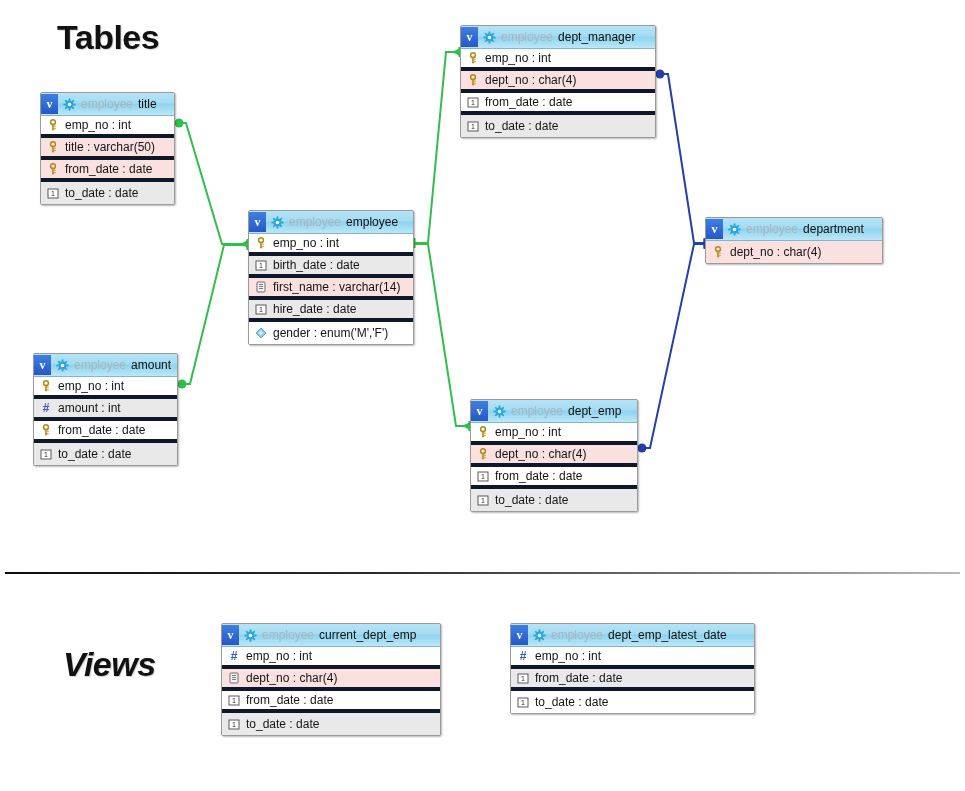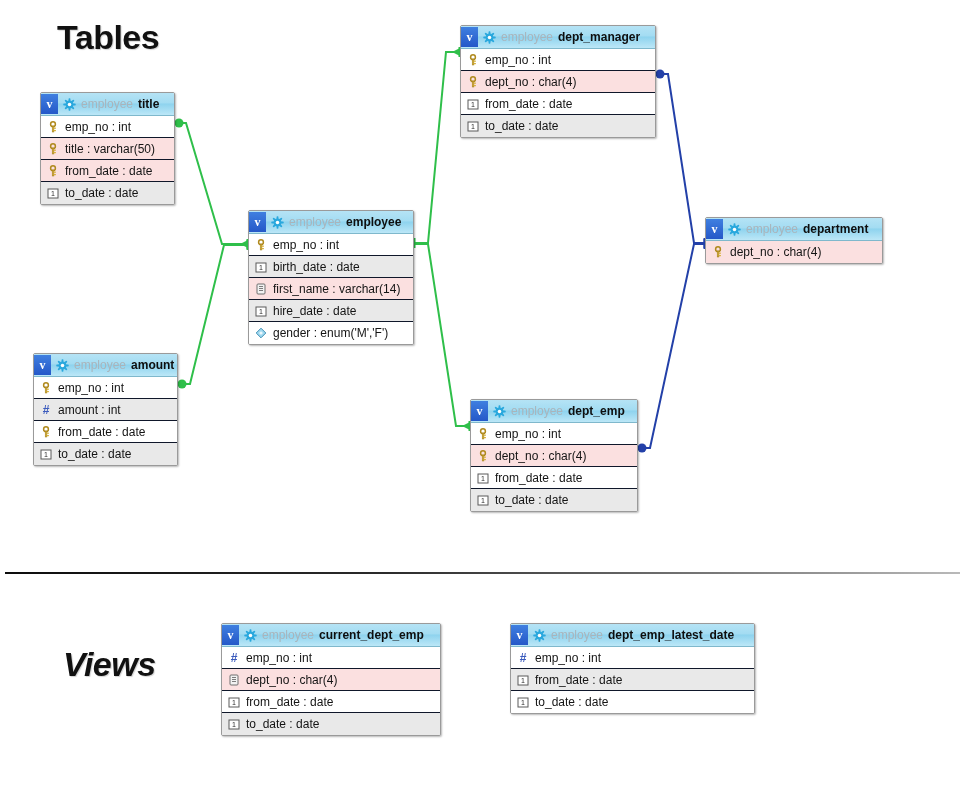--- a/index.html
+++ b/index.html
@@ -69,32 +69,32 @@
     flex:0 0 auto;
     display:block;
   }
   .ent-schema{
     font-size:12px;
     color:#a9b4bb;
     margin-right:5px;
   }
   .ent-name{
     font-size:12px;
-    font-weight:bold;
+    font-weight:normal;
     color:#0e0e0e;
   }
 
   .col{
     height:22px;
     display:flex;
     align-items:center;
     font-size:12px;
     color:#141414;
     padding-left:6px;
-    border-bottom:1px solid #0f172a;
+    border-bottom:4px solid #0f172a;
     white-space:nowrap;
     box-sizing:border-box;
   }
   .col:last-child{border-bottom:none;}
   .col.plain{background:#ffffff;}
   .col.alt{background:#e9e9e9;}
   .col.pk{background:#fbe0e0;}
   .col.pk-alt{background:#f7dcdc;}
   .col-icon{
     width:12px;height:12px;

